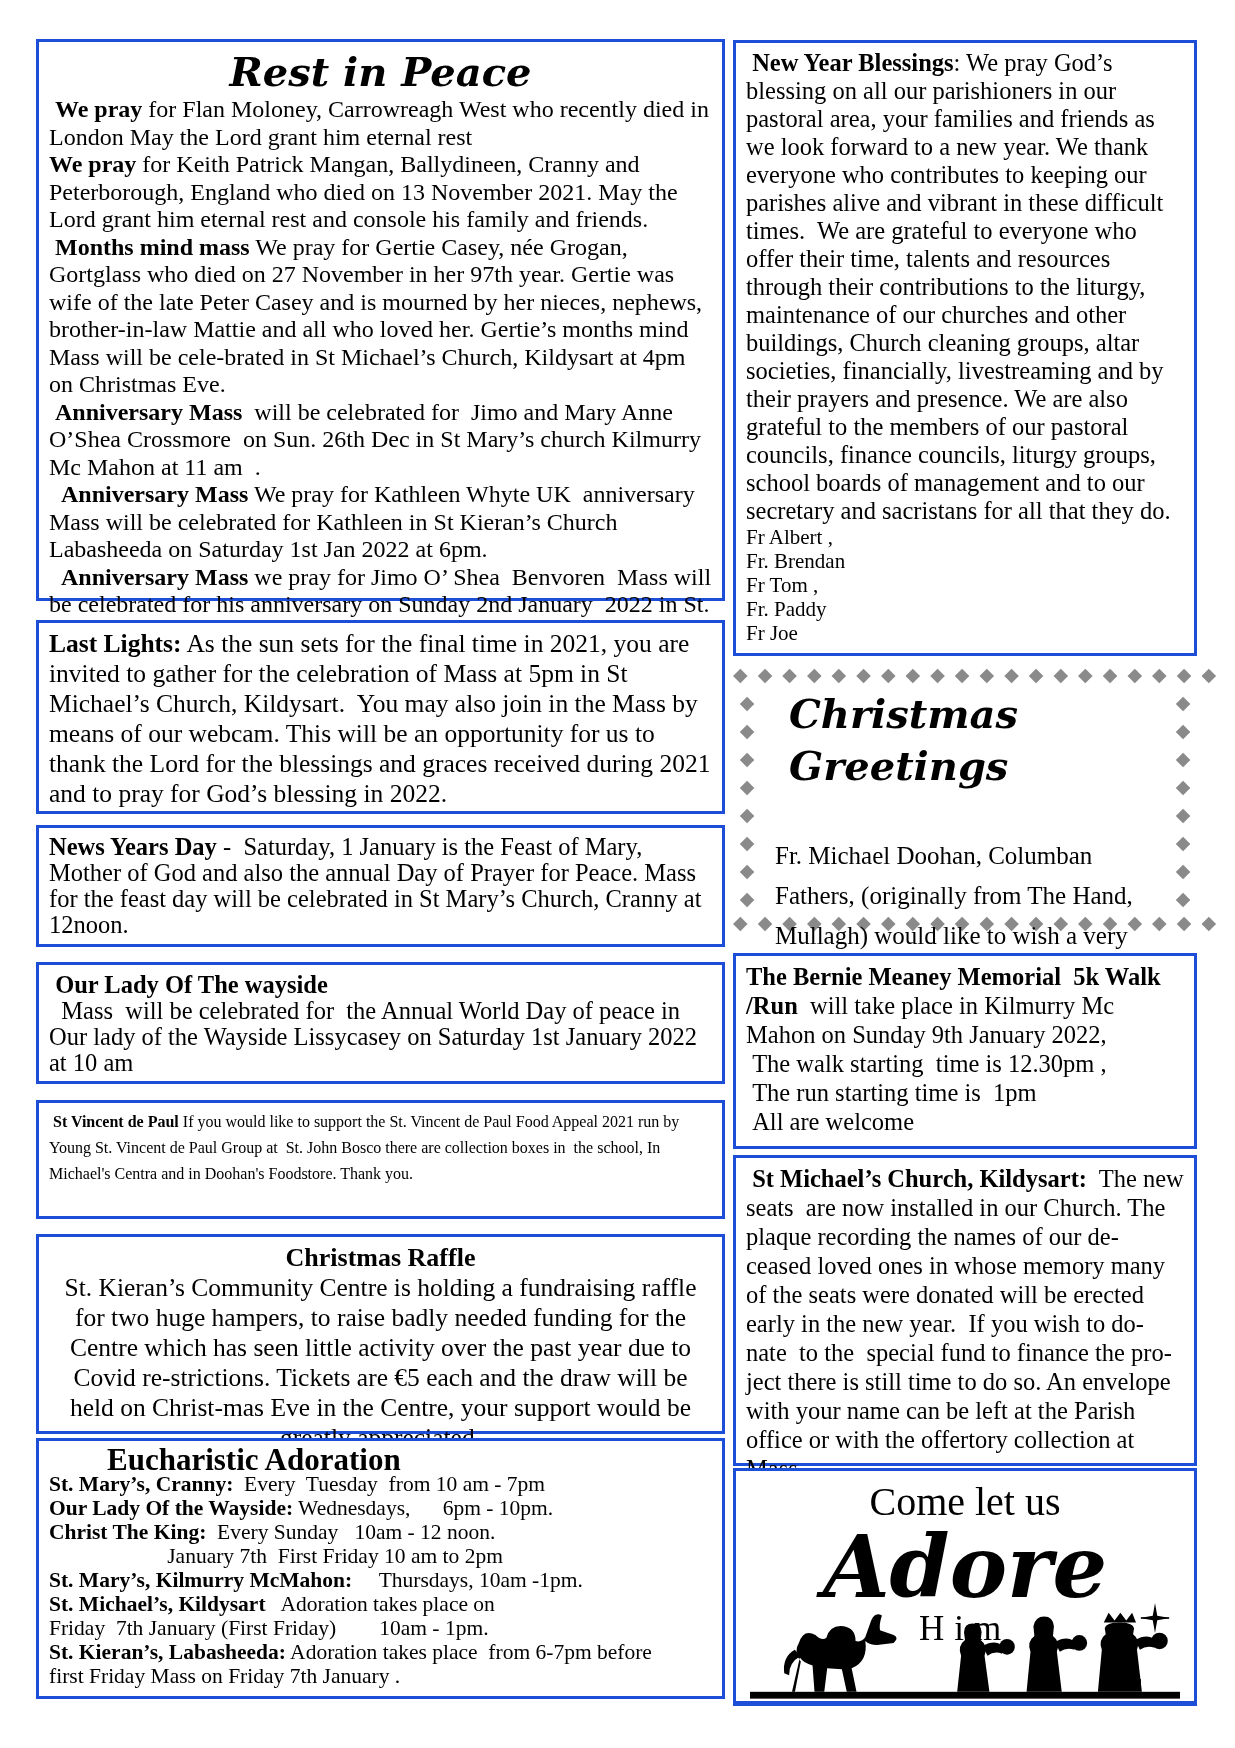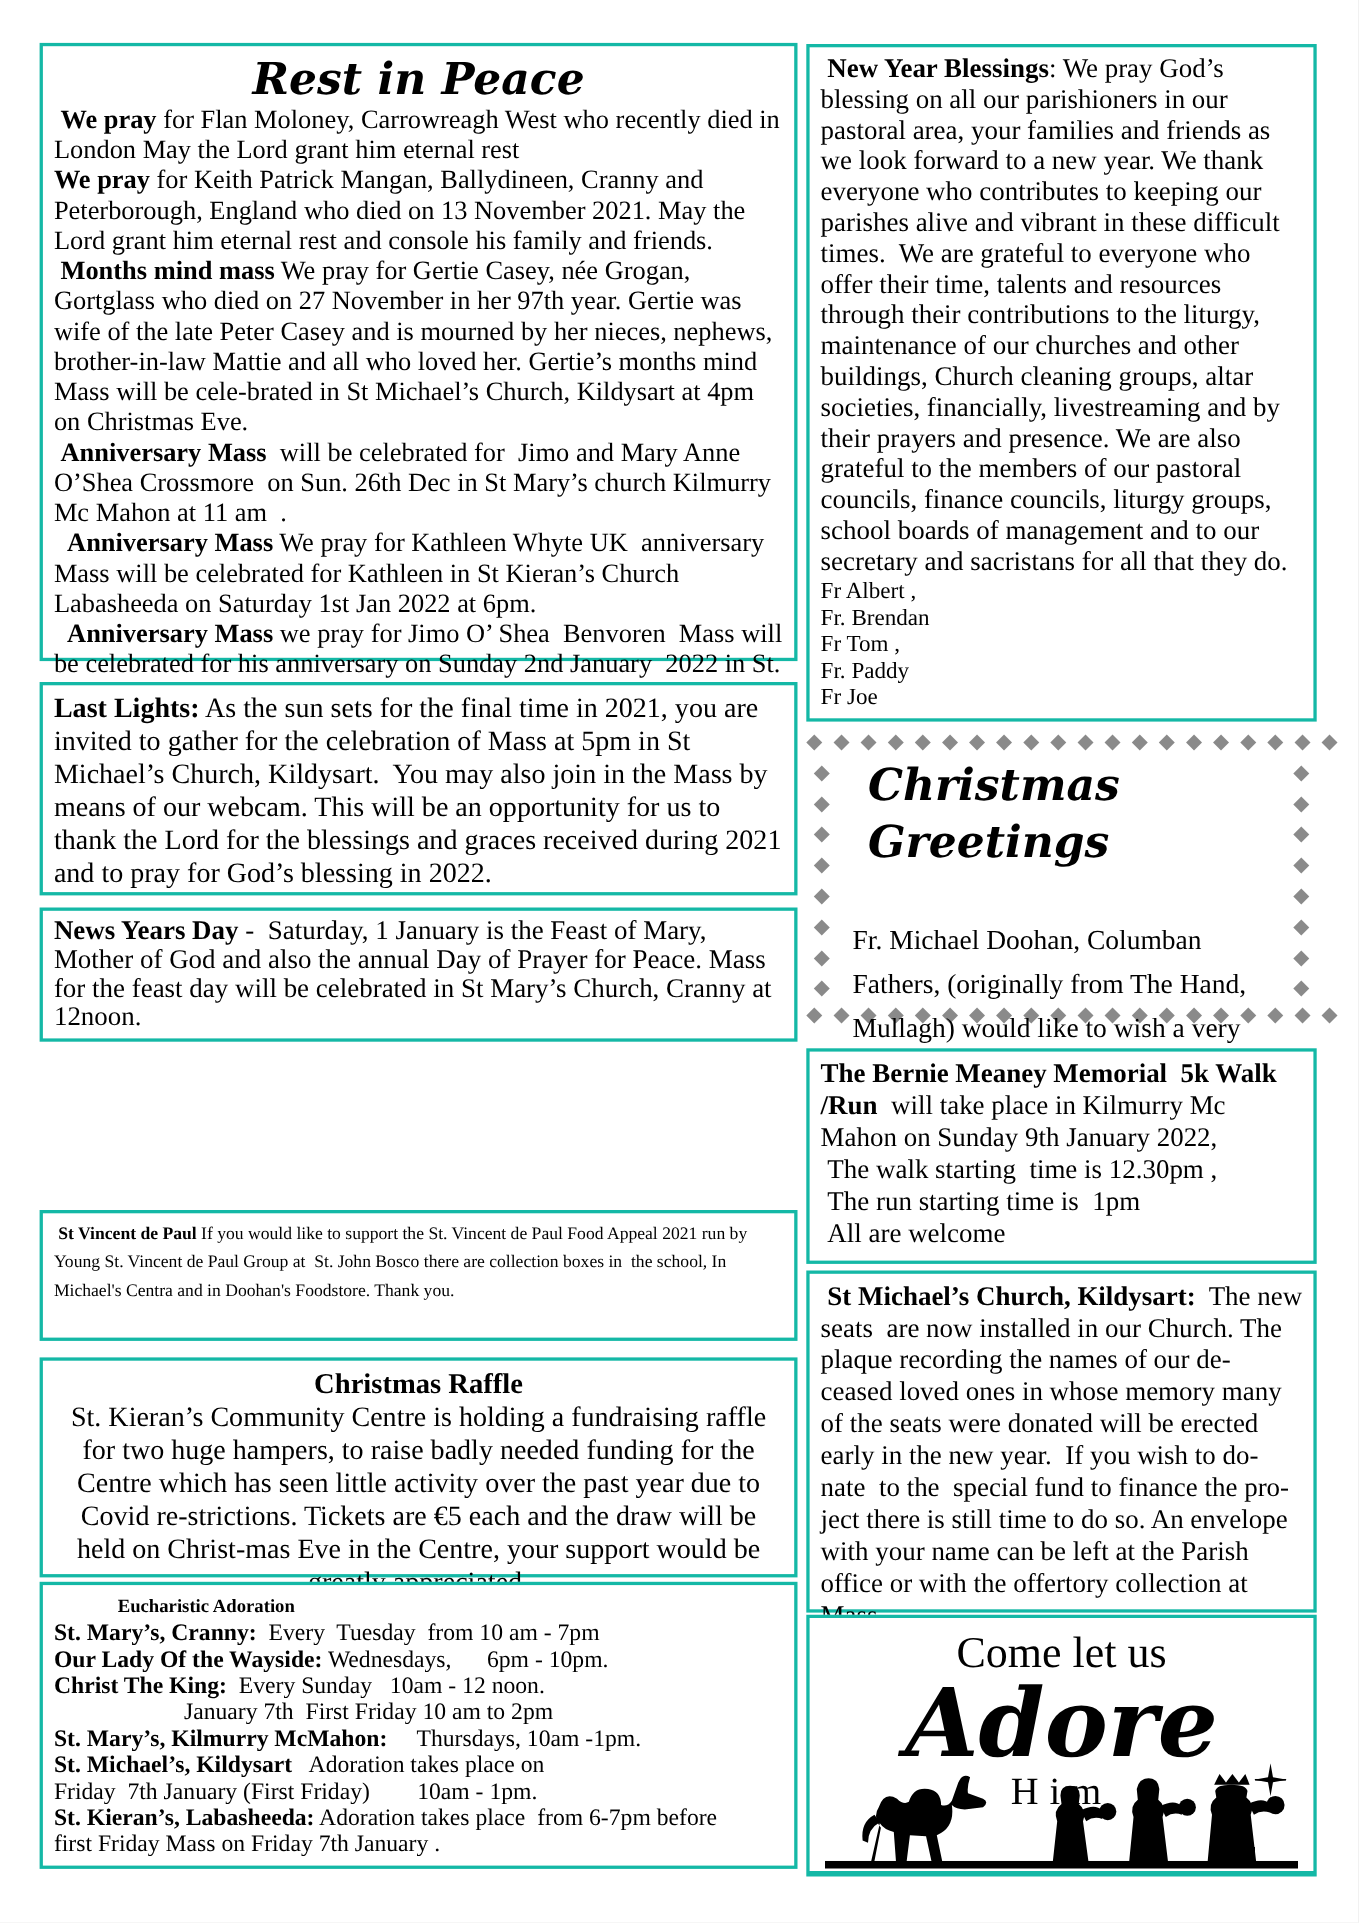--- a/index.html
+++ b/index.html
@@ -1,36 +1,36 @@
 <!DOCTYPE html>
 <html><head>
 <meta charset="utf-8">
 <style>
   html,body{margin:0;padding:0;background:#e8e8e8;}
   #page{
     position:relative;width:1235px;height:1748px;background:#ffffff;
     font-family:"Liberation Serif","DejaVu Serif",serif;color:#000;margin:0 auto;
     overflow:hidden;
   }
-  .box{position:absolute;border:3px solid #14b8a6;background:#fff;box-sizing:border-box;padding:6px 10px;}
+  .box{position:absolute;border:3px solid #1d4ed8;background:#fff;box-sizing:border-box;padding:6px 10px;}
   p,h2,h3,div.line{margin:0;white-space:pre-wrap;}
   b{font-weight:700;}
   .script{font-style:italic;font-weight:700;font-family:"DejaVu Serif",serif;}
 
   
   .rip-title{text-align:center;font-size:40px;line-height:48px;}
   .rip-body{font-size:24px;line-height:27.5px;}
   .lastlights{font-size:25.5px;line-height:30px;}
   .nyd{font-size:24.5px;line-height:26px;}
   .ourlady-h{font-size:24.5px;line-height:27px;font-weight:700;}
   .ourlady-b{font-size:24.5px;line-height:26px;}
   .svp{font-size:16px;line-height:26px;}
   .raffle-h{font-size:26px;line-height:30px;font-weight:700;}
   .raffle-b{font-size:25.5px;line-height:30px;}
-  .adoration-h{font-size:17px;line-height:25px;font-weight:700;margin-left:58px;}
+  .adoration-h{font-size:31px;line-height:25px;font-weight:700;margin-left:58px;}
   .adoration-l{font-size:21.5px;line-height:24px;}
 
   
   .nyb-body{font-size:24.5px;line-height:28px;}
   .nyb-sign{font-size:21px;line-height:24px;}
   .greet{position:absolute;left:733px;top:662px;width:464px;height:272px;box-sizing:border-box;}
   .d-row{position:absolute;left:0;right:0;text-align:center;color:#8a8a8a;
          font-family:"DejaVu Sans",sans-serif;font-size:19px;line-height:24px;letter-spacing:2px;white-space:pre;}
   .d-row.top{top:0;} .d-row.bottom{bottom:0;}
   .d-col{position:absolute;top:26px;color:#8a8a8a;font-family:"DejaVu Sans",sans-serif;
@@ -68,20 +68,24 @@
   </section>
 
   <section class="box" style="left:36px;top:620px;width:689px;height:194px;">
     <p class="lastlights"><b>Last Lights:</b><span> As the sun sets for the final time in 2021, you are invited to gather for the celebration of Mass at 5pm in St Michael’s Church, Kildysart.  You may also join in the Mass by means of our webcam. This will be an opportunity for us to thank the Lord for the blessings and graces received during 2021 and to pray for God’s blessing in 2022.</span></p>
   </section>
 
   <section class="box" style="left:36px;top:825px;width:689px;height:122px;">
     <p class="nyd"><b>News Years Day</b><span> -  Saturday, 1 January is the Feast of Mary, Mother of God and also the annual Day of Prayer for Peace. Mass for the feast day will be celebrated in St Mary’s Church, Cranny at 12noon.</span></p>
   </section>
 
+  <section class="box" style="left:36px;top:962px;width:689px;height:122px;">
+    <h3 class="ourlady-h"> Our Lady Of The wayside</h3>
+    <p class="ourlady-b">  Mass  will be celebrated for  the Annual World Day of peace in Our lady of the Wayside Lissycasey on Saturday 1st January 2022 at 10 am</p>
+  </section>
 
   <section class="box" style="left:36px;top:1100px;width:689px;height:119px;">
     <p class="svp"><b> St Vincent de Paul</b><span> If you would like to support the St. Vincent de Paul Food Appeal 2021 run by Young St. Vincent de Paul Group at  St. John Bosco there are collection boxes in  the school, In Michael's Centra and in Doohan's Foodstore. Thank you.</span></p>
   </section>
 
   <section class="box" style="left:36px;top:1234px;width:689px;height:200px;text-align:center;">
     <h3 class="raffle-h">Christmas Raffle</h3>
     <p class="raffle-b">St. Kieran’s Community Centre is holding a fundraising raffle for two huge hampers, to raise badly needed funding for the Centre which has seen little activity over the past year due to Covid re-strictions. Tickets are €5 each and the draw will be held on Christ-mas Eve in the Centre, your support would be greatly appreciated.</p>
   </section>
 

